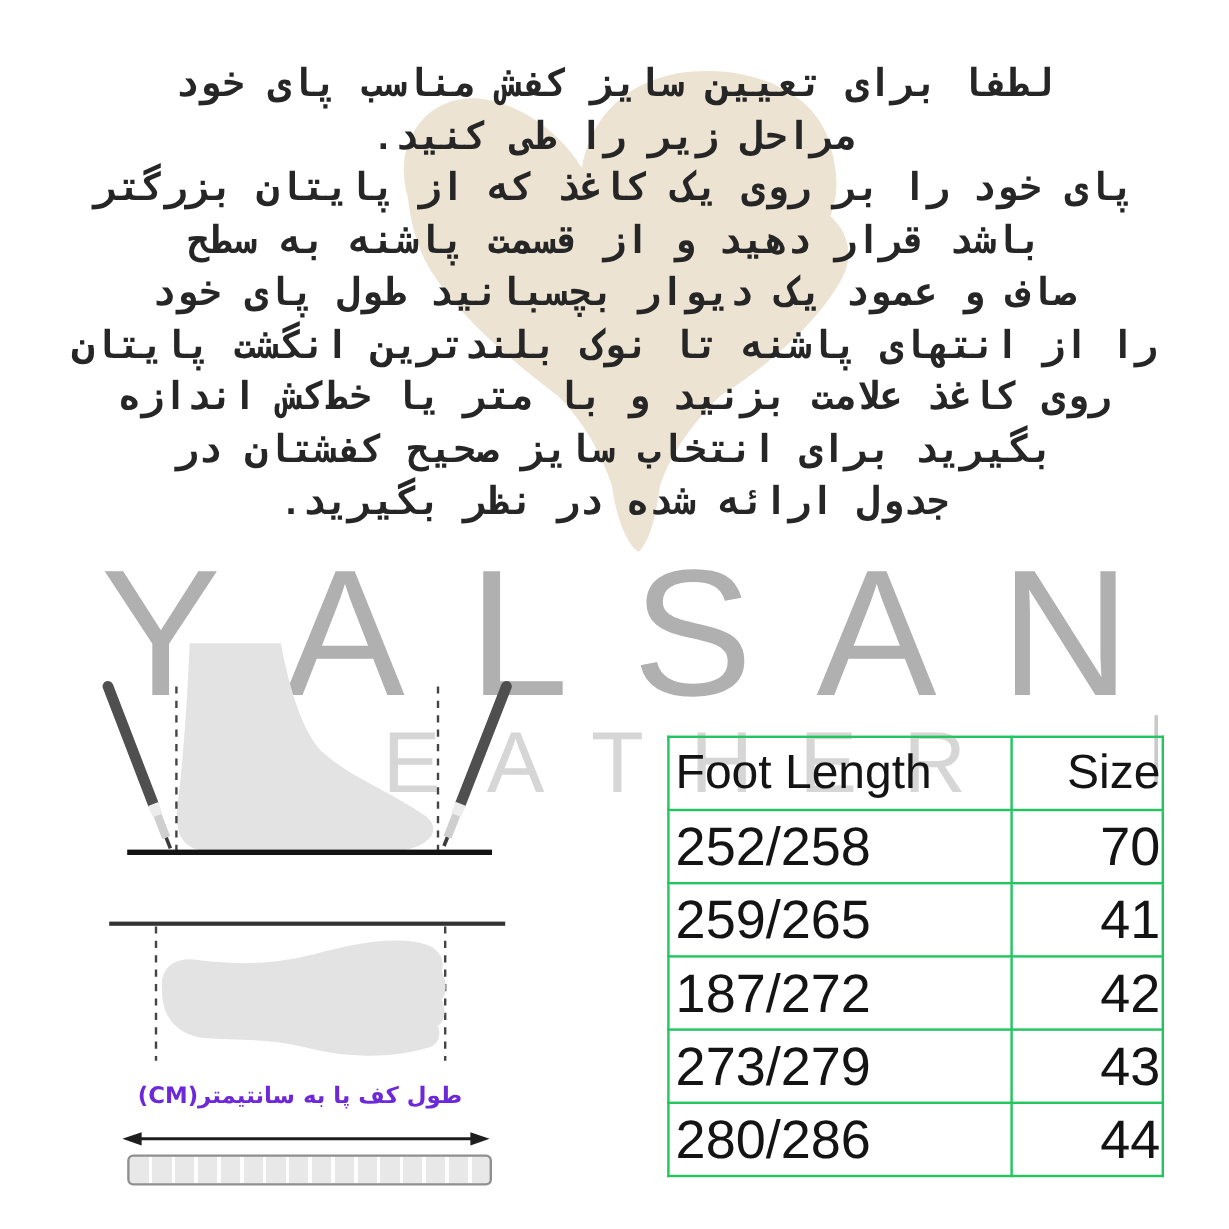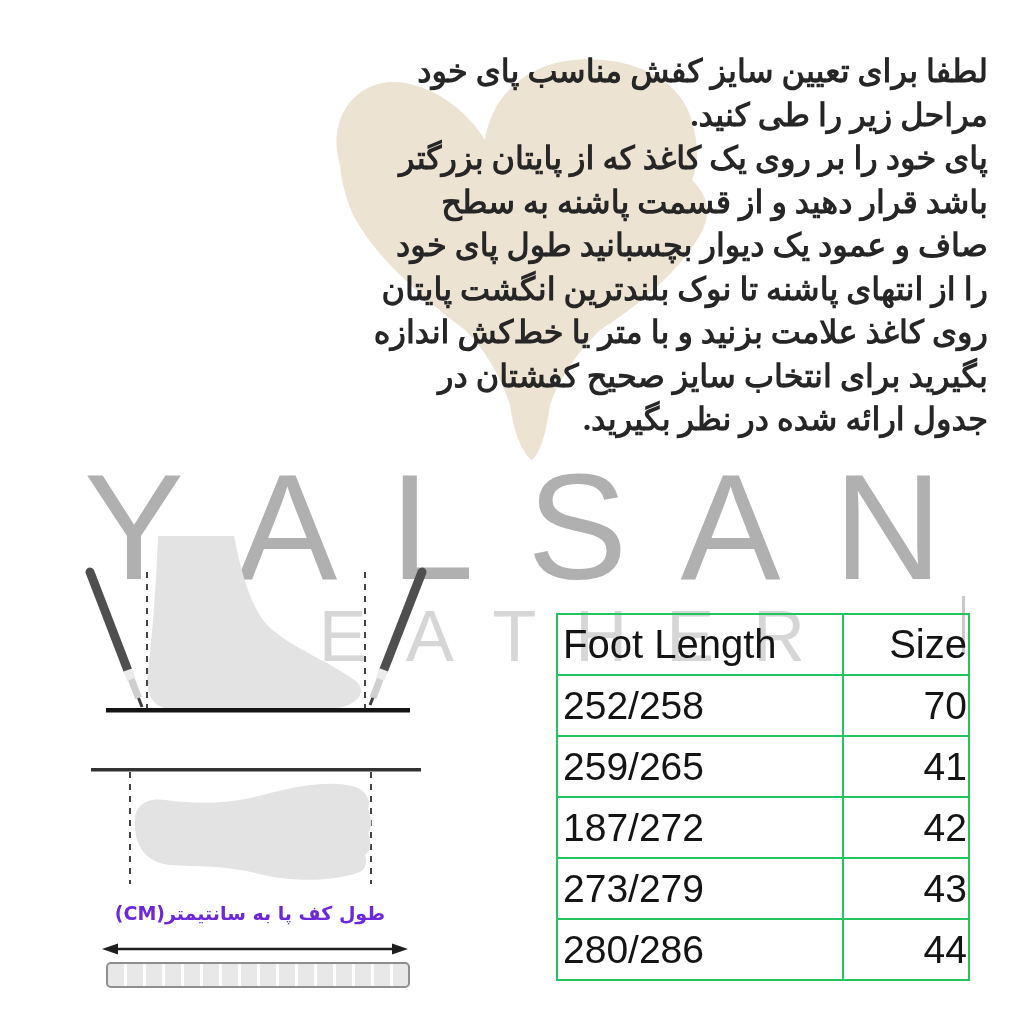--- a/index.html
+++ b/index.html
@@ -7,22 +7,22 @@
     position:relative; width:1024px; height:1024px; background:#ffffff;
     overflow:hidden; font-family:"Liberation Sans", sans-serif;
   }
 
   
   .blob-svg { position:absolute; left:300px; top:45px; width:430px; height:430px; z-index:0; }
 
   
   .instructions {
     position:absolute; left:36px; top:50px; width:952px; z-index:2;
-    direction:rtl; color:#262626;
-    font-family:Liberation Serif, serif; font-weight:700;
+    direction:rtl; text-align:center; color:#262626;
+    font-family:Liberation Mono, monospace; font-weight:700;
     font-size:32px; line-height:43.5px;
   }
 
   
   .brand-watermark {
     position:absolute; left:84px; top:452px; width:858px; z-index:1;
     display:flex; justify-content:space-between;
     font-size:150px; line-height:1; font-weight:400; color:#b0b0b0;
     user-select:none;
   }
@@ -55,21 +55,21 @@
 
   
   .size-table {
     position:absolute; left:556px; top:613px; z-index:2;
     border-collapse:collapse; color:#141414; background:transparent;
   }
   .size-table th, .size-table td { border:2px solid #22c55e; height:57px; font-weight:400; }
   .col-len  { width:278px; text-align:left; padding-left:5px; }
   .col-size { width:122px; text-align:right; }
   .size-table th { font-size:40px; }
-  .size-table td { font-size:39px; }
+  .size-table td { font-size:45px; }
 </style>
 </head>
 <body>
 
 <div class="canvas">
 
   <svg class="blob-svg" viewBox="0 0 430 430" aria-hidden="true">
     <path d="M 40 120
          C 25 70, 60 30, 105 38
          C 140 44, 170 70, 185 95

